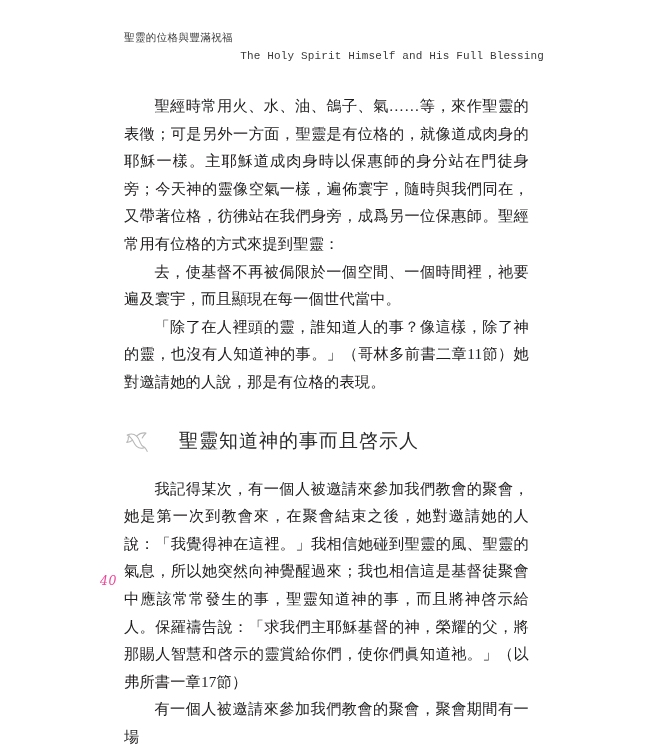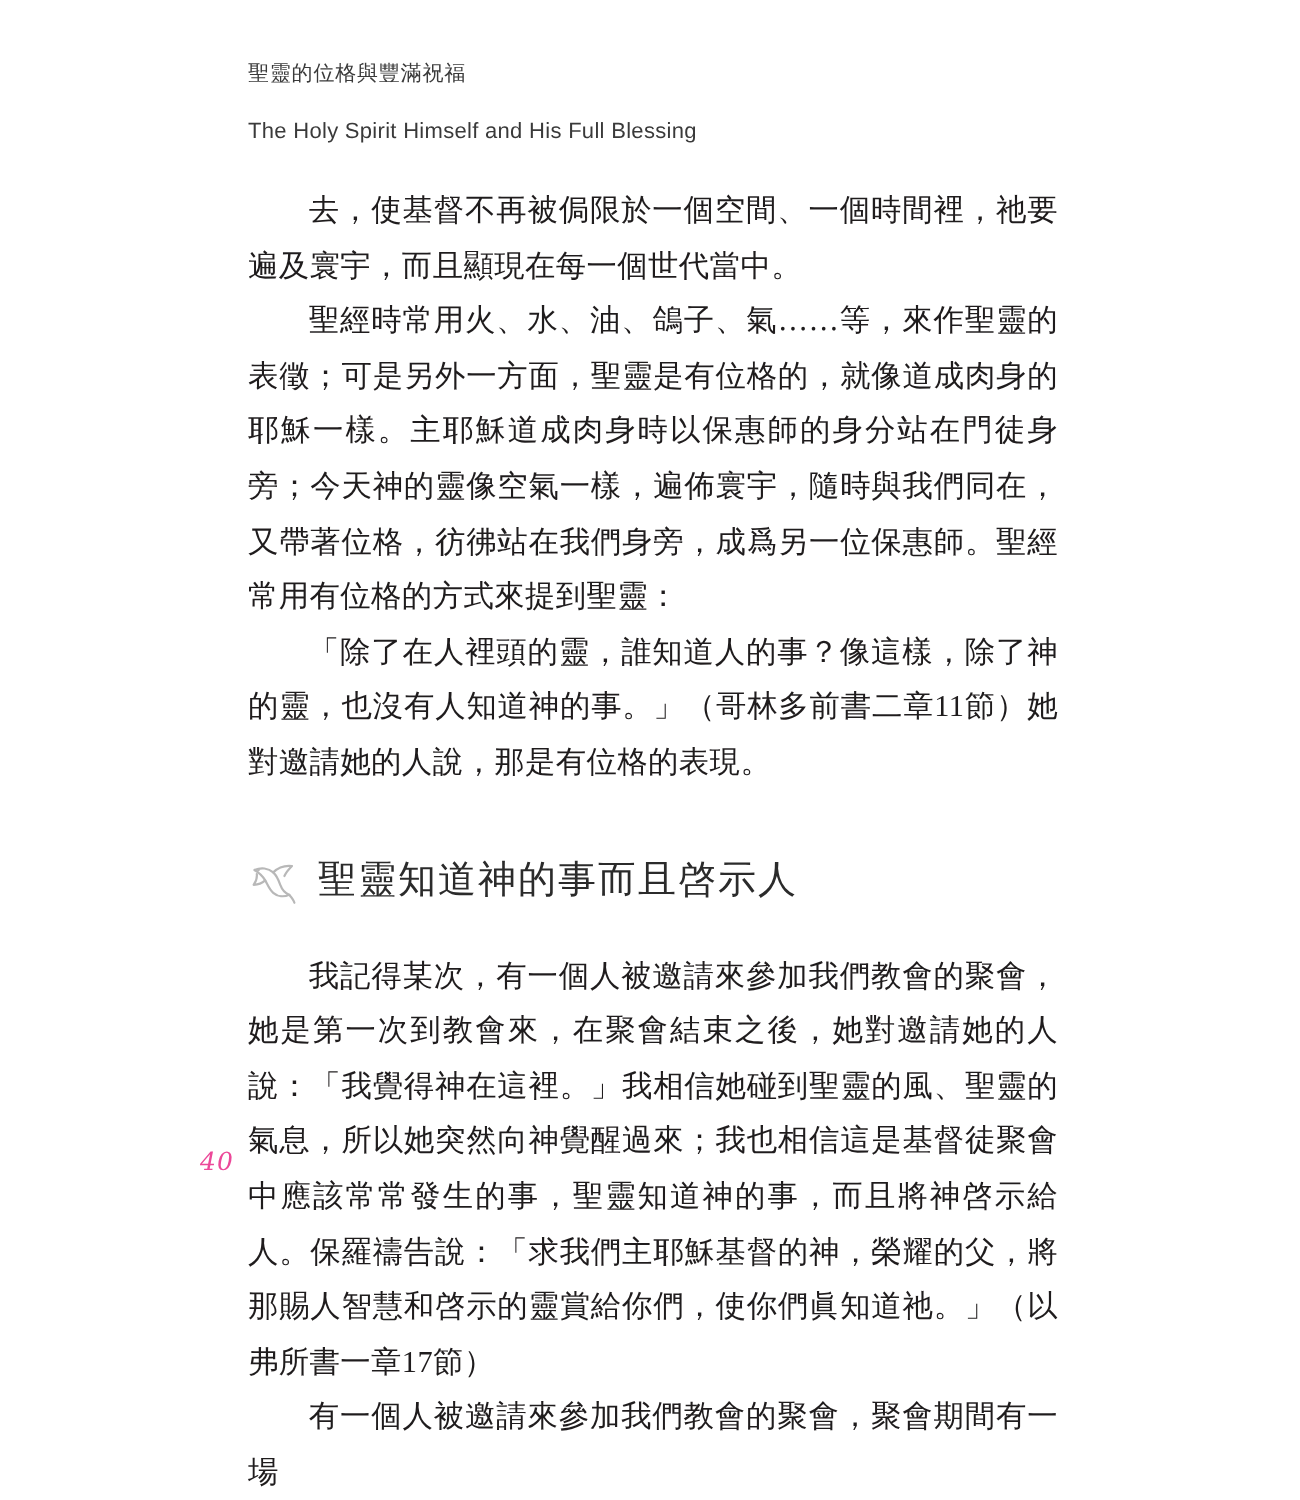--- a/index.html
+++ b/index.html
@@ -32,27 +32,28 @@
   }
   .running-head .rh-cn {
     font-family: "Liberation Serif", "DejaVu Serif", serif;
     font-size: 10.5px;
     line-height: 15px;
     letter-spacing: 0.4px;
     color: #3a3a3a;
     white-space: nowrap;
   }
   .running-head .rh-en {
-    font-family: Liberation Sans, sans-serif;
+    font-family: Liberation Mono, monospace;
     font-size: 11px;
     line-height: 16px;
     letter-spacing: 0.15px;
     color: #3a3a3a;
-    margin-top: 13px;
+    margin-top: 3px;
     white-space: nowrap;
+    text-align: right;
   }
 
   
   .column {
     position: absolute;
     left: 124px;
     top: 92px;
     width: 405px;
   }
 
@@ -70,20 +71,21 @@
     margin-top: 0;
   }
 
   
   .section-heading {
     display: flex;
     align-items: center;
     margin-top: 27px;
     margin-bottom: 18px;
     height: 34px;
+    gap: 20px;
   }
   .dove-icon {
     width: 26px;
     height: 24px;
     flex: 0 0 26px;
     margin-right: 9px;
     margin-top: 2px;
     display: block;
   }
   .heading-text {
@@ -113,23 +115,23 @@
 
 <div class="page">
 
   <div class="running-head">
     <div class="rh-cn">聖靈的位格與豐滿祝福</div>
     <div class="rh-en">The Holy Spirit Himself and His Full Blessing</div>
   </div>
 
   <div class="column">
 
+    <p class="para">聖經時常用火、水、油、鴿子、氣……等，來作聖靈的表徵；可是另外一方面，聖靈是有位格的，就像道成肉身的耶穌一樣。主耶穌道成肉身時以保惠師的身分站在門徒身旁；今天神的靈像空氣一樣，遍佈寰宇，隨時與我們同在，又帶著位格，彷彿站在我們身旁，成爲另一位保惠師。聖經常用有位格的方式來提到聖靈：</p>
+
     <p class="para">去，使基督不再被侷限於一個空間、一個時間裡，祂要遍及寰宇，而且顯現在每一個世代當中。</p>
-
-    <p class="para">聖經時常用火、水、油、鴿子、氣……等，來作聖靈的表徵；可是另外一方面，聖靈是有位格的，就像道成肉身的耶穌一樣。主耶穌道成肉身時以保惠師的身分站在門徒身旁；今天神的靈像空氣一樣，遍佈寰宇，隨時與我們同在，又帶著位格，彷彿站在我們身旁，成爲另一位保惠師。聖經常用有位格的方式來提到聖靈：</p>
 
     <p class="para">「除了在人裡頭的靈，誰知道人的事？像這樣，除了神的靈，也沒有人知道神的事。」（哥林多前書二章11節）她對邀請她的人說，那是有位格的表現。</p>
 
     <div class="section-heading">
       <svg class="dove-icon" viewBox="0 0 26 24" aria-hidden="true">
         <g fill="none" stroke="#b8b8b8" stroke-width="1.1" stroke-linejoin="round" stroke-linecap="round">
           <path d="M3.2 6.0 C6.5 4.6 10.2 5.0 12.6 7.2 C14.6 9.0 15.4 11.4 16.2 13.6 C17.0 15.8 18.4 17.6 20.6 18.4 C18.0 19.6 14.8 19.3 12.6 17.4 C10.6 15.7 9.8 13.2 8.6 11.2 C7.4 9.2 5.6 7.4 3.2 6.0 Z"></path>
           <path d="M12.6 7.2 C14.8 5.0 18.4 3.6 22.0 4.0 C20.4 5.6 19.0 7.2 18.2 9.0"></path>
           <path d="M8.6 11.2 C7.0 12.6 5.0 13.4 2.8 13.4 C4.0 11.8 4.6 10.0 4.4 8.0"></path>
           <path d="M20.6 18.4 C21.8 19.8 22.8 21.0 23.2 22.4"></path>

